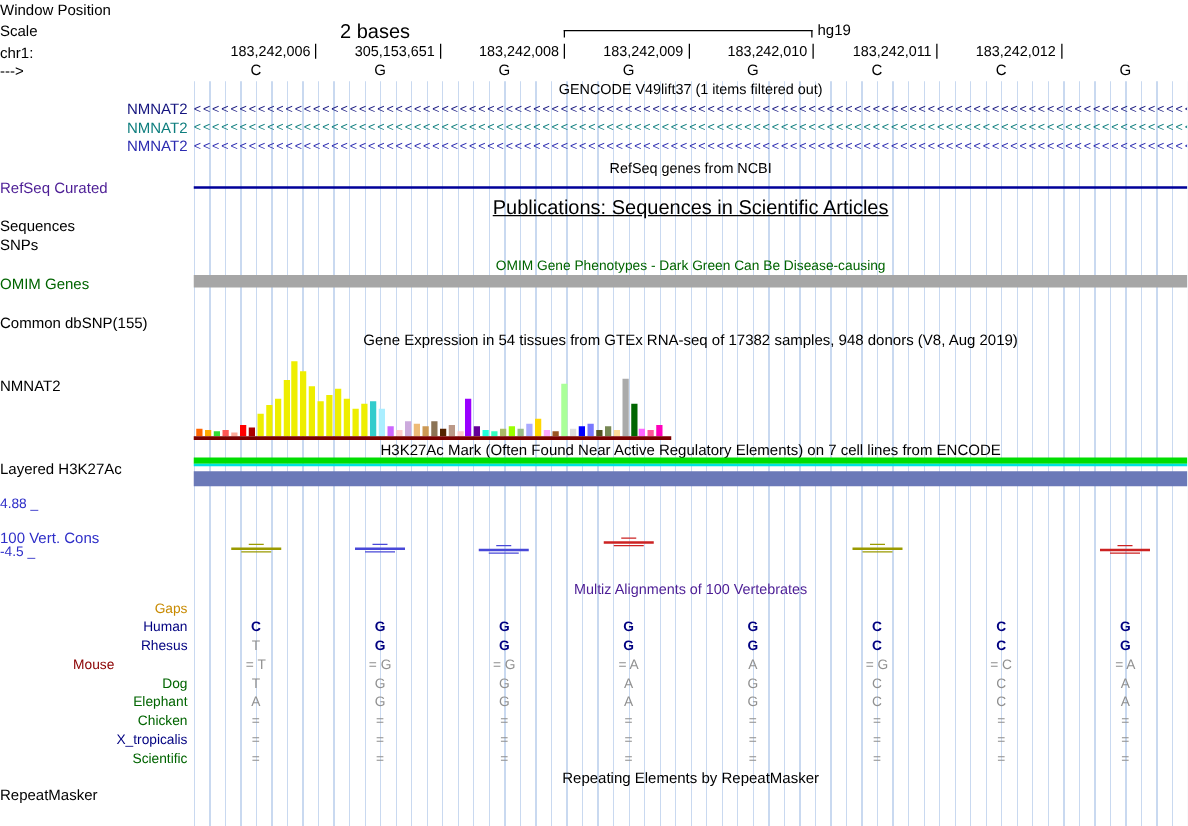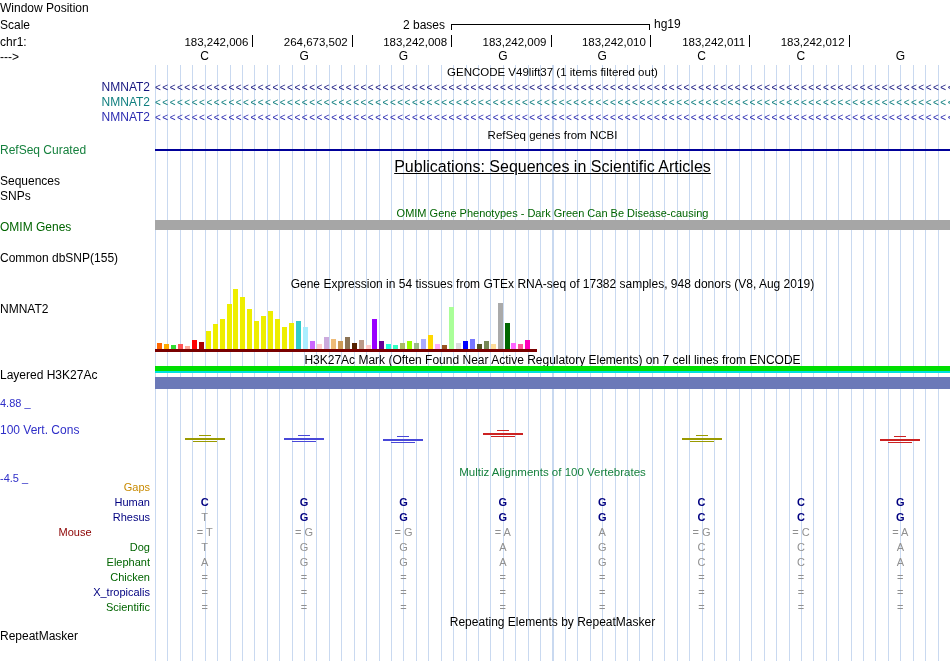--- a/index.html
+++ b/index.html
@@ -4,45 +4,45 @@
 <style>
   html,body{margin:0;padding:0;background:#fff;}
   #screen{position:relative;width:950px;height:661px;background:#fff;overflow:hidden;
           font-family:"Liberation Sans","DejaVu Sans",sans-serif;color:#000;}
   #gridlines{position:absolute;left:155px;top:65px;width:795px;height:596px;
     background-image:repeating-linear-gradient(to right,#C9D9F0 0px,#C9D9F0 1px,transparent 1px,transparent 12.421875px);}
   .slabel{position:absolute;left:0;width:150px;font-size:12px;line-height:13px;white-space:nowrap;}
   .chead{position:absolute;left:155px;width:795px;text-align:center;font-size:11.5px;line-height:13px;}
   .title{font-size:12px;}
   .t10{font-size:16px;text-decoration:underline;}
-  .navy{color:#15803d;}
+  .navy{color:#4c1d95;}
   .green{color:#006400;}
   .blue{color:#2E2EC8;}
   .blue2{color:#3333BB;}
   .hbar{position:absolute;left:155px;width:795px;}
 </style>
 </head>
 <body>
 
 <div id="screen">
 
   <div id="gridlines"></div>
 
   <div class="slabel" style="top:2px">Window Position</div>
 
   <div class="slabel" style="top:19px">Scale</div>
-  <div style="position:absolute;left:155px;top:19px;width:290px;text-align:right;font-size:12px;line-height:13px">2 bases</div>
+  <div style="position:absolute;left:155px;top:19px;width:290px;text-align:center;font-size:16px;line-height:13px">2 bases</div>
   <div style="position:absolute;left:451px;top:24px;width:197px;height:5px;border-top:1px solid #000;border-left:1px solid #000;border-right:1px solid #000"></div>
   <div style="position:absolute;left:654px;top:18px;font-size:12px;line-height:13px">hg19</div>
 
   <div class="slabel" style="top:36px">chr1:</div>
   <div id="coords-row">
       <div style="position: absolute; left: 138.375px; top: 36px; width: 110px; text-align: right; font-size: 11.5px; line-height: 13px;">183,242,006</div>
       <div style="position: absolute; left: 252.375px; top: 35px; width: 1px; height: 12px; background: rgb(0, 0, 0);"></div>
-      <div style="position: absolute; left: 237.75px; top: 36px; width: 110px; text-align: right; font-size: 11.5px; line-height: 13px;">264,673,502</div>
+      <div style="position: absolute; left: 237.75px; top: 36px; width: 110px; text-align: right; font-size: 11.5px; line-height: 13px;">305,153,651</div>
       <div style="position: absolute; left: 351.75px; top: 35px; width: 1px; height: 12px; background: rgb(0, 0, 0);"></div>
       <div style="position: absolute; left: 337.125px; top: 36px; width: 110px; text-align: right; font-size: 11.5px; line-height: 13px;">183,242,008</div>
       <div style="position: absolute; left: 451.125px; top: 35px; width: 1px; height: 12px; background: rgb(0, 0, 0);"></div>
       <div style="position: absolute; left: 436.5px; top: 36px; width: 110px; text-align: right; font-size: 11.5px; line-height: 13px;">183,242,009</div>
       <div style="position: absolute; left: 550.5px; top: 35px; width: 1px; height: 12px; background: rgb(0, 0, 0);"></div>
       <div style="position: absolute; left: 535.875px; top: 36px; width: 110px; text-align: right; font-size: 11.5px; line-height: 13px;">183,242,010</div>
       <div style="position: absolute; left: 649.875px; top: 35px; width: 1px; height: 12px; background: rgb(0, 0, 0);"></div>
       <div style="position: absolute; left: 635.25px; top: 36px; width: 110px; text-align: right; font-size: 11.5px; line-height: 13px;">183,242,011</div>
       <div style="position: absolute; left: 749.25px; top: 35px; width: 1px; height: 12px; background: rgb(0, 0, 0);"></div>
       <div style="position: absolute; left: 734.625px; top: 36px; width: 110px; text-align: right; font-size: 11.5px; line-height: 13px;">183,242,012</div>
@@ -78,21 +78,21 @@
   <div class="chead t10" style="top:160px">Publications: Sequences in Scientific Articles</div>
   <div class="slabel" style="top:175px">Sequences</div>
   <div class="slabel" style="top:190px">SNPs</div>
 
   <div class="chead green" style="top:207px;font-size:11px">OMIM Gene Phenotypes - Dark Green Can Be Disease-causing</div>
   <div class="slabel green" style="top:221px">OMIM Genes</div>
   <div class="hbar" style="top:220px;height:10px;background:#A6A6A6"></div>
 
   <div class="slabel" style="top:252px">Common dbSNP(155)</div>
 
-  <div class="chead title" style="top:278px">Gene Expression in 54 tissues from GTEx RNA-seq of 17382 samples, 948 donors (V8, Aug 2019)</div>
+  <div class="chead title" style="top:266px">Gene Expression in 54 tissues from GTEx RNA-seq of 17382 samples, 948 donors (V8, Aug 2019)</div>
   <div class="slabel" style="top:303px">NMNAT2</div>
   <div id="gtex-bars">
       <div style="position: absolute; left: 157px; top: 343px; width: 5px; height: 6px; background: rgb(255, 102, 0);"></div>
       <div style="position: absolute; left: 163.95px; top: 344px; width: 5px; height: 5px; background: rgb(255, 170, 0);"></div>
       <div style="position: absolute; left: 170.9px; top: 345px; width: 5px; height: 4px; background: rgb(51, 221, 51);"></div>
       <div style="position: absolute; left: 177.85px; top: 344px; width: 5px; height: 5px; background: rgb(255, 85, 85);"></div>
       <div style="position: absolute; left: 184.8px; top: 346px; width: 5px; height: 3px; background: rgb(255, 170, 153);"></div>
       <div style="position: absolute; left: 191.75px; top: 340px; width: 5px; height: 9px; background: rgb(255, 0, 0);"></div>
       <div style="position: absolute; left: 198.7px; top: 342px; width: 5px; height: 7px; background: rgb(170, 0, 0);"></div>
       <div style="position: absolute; left: 205.65px; top: 331px; width: 5px; height: 18px; background: rgb(238, 238, 0);"></div>
@@ -166,21 +166,21 @@
       <div style="position: absolute; left: 482.812px; top: 433px; width: 40px; height: 2px; background: rgb(204, 34, 34);"></div>
       <div style="position: absolute; left: 490.812px; top: 436px; width: 24px; height: 1px; background: rgb(204, 34, 34);"></div>
       <div style="position: absolute; left: 496.812px; top: 430px; width: 12px; height: 1px; background: rgb(204, 34, 34);"></div>
       <div style="position: absolute; left: 681.562px; top: 438px; width: 40px; height: 2px; background: rgb(154, 154, 0);"></div>
       <div style="position: absolute; left: 689.562px; top: 441px; width: 24px; height: 1px; background: rgb(154, 154, 0);"></div>
       <div style="position: absolute; left: 695.562px; top: 435px; width: 12px; height: 1px; background: rgb(154, 154, 0);"></div>
       <div style="position: absolute; left: 880.312px; top: 439px; width: 40px; height: 2px; background: rgb(204, 34, 34);"></div>
       <div style="position: absolute; left: 888.312px; top: 442px; width: 24px; height: 1px; background: rgb(204, 34, 34);"></div>
       <div style="position: absolute; left: 894.312px; top: 436px; width: 12px; height: 1px; background: rgb(204, 34, 34);"></div>
     </div>
-  <div class="slabel blue" style="top:472px;font-size:11px">-4.5 _</div>
+  <div class="slabel blue" style="top:436px;font-size:11px">-4.5 _</div>
 
   <div class="chead navy" style="top:466px">Multiz Alignments of 100 Vertebrates</div>
   <div id="multiz-container">
       <div style="position: absolute; left: 0px; top: 481px; width: 150px; text-align: right; font-size: 11px; line-height: 13px; color: rgb(200, 138, 0); white-space: nowrap;">Gaps</div>
       <div style="position: absolute; left: 0px; top: 496px; width: 150px; text-align: right; font-size: 11px; line-height: 13px; color: rgb(0, 0, 128); white-space: nowrap;">Human</div>
       <div style="position: absolute; left: 155px; top: 496px; width: 99.375px; text-align: center; font-size: 11px; line-height: 13px; color: rgb(0, 0, 128); font-weight: bold;">C</div>
       <div style="position: absolute; left: 254.375px; top: 496px; width: 99.375px; text-align: center; font-size: 11px; line-height: 13px; color: rgb(0, 0, 128); font-weight: bold;">G</div>
       <div style="position: absolute; left: 353.75px; top: 496px; width: 99.375px; text-align: center; font-size: 11px; line-height: 13px; color: rgb(0, 0, 128); font-weight: bold;">G</div>
       <div style="position: absolute; left: 453.125px; top: 496px; width: 99.375px; text-align: center; font-size: 11px; line-height: 13px; color: rgb(0, 0, 128); font-weight: bold;">G</div>
       <div style="position: absolute; left: 552.5px; top: 496px; width: 99.375px; text-align: center; font-size: 11px; line-height: 13px; color: rgb(0, 0, 128); font-weight: bold;">G</div>

